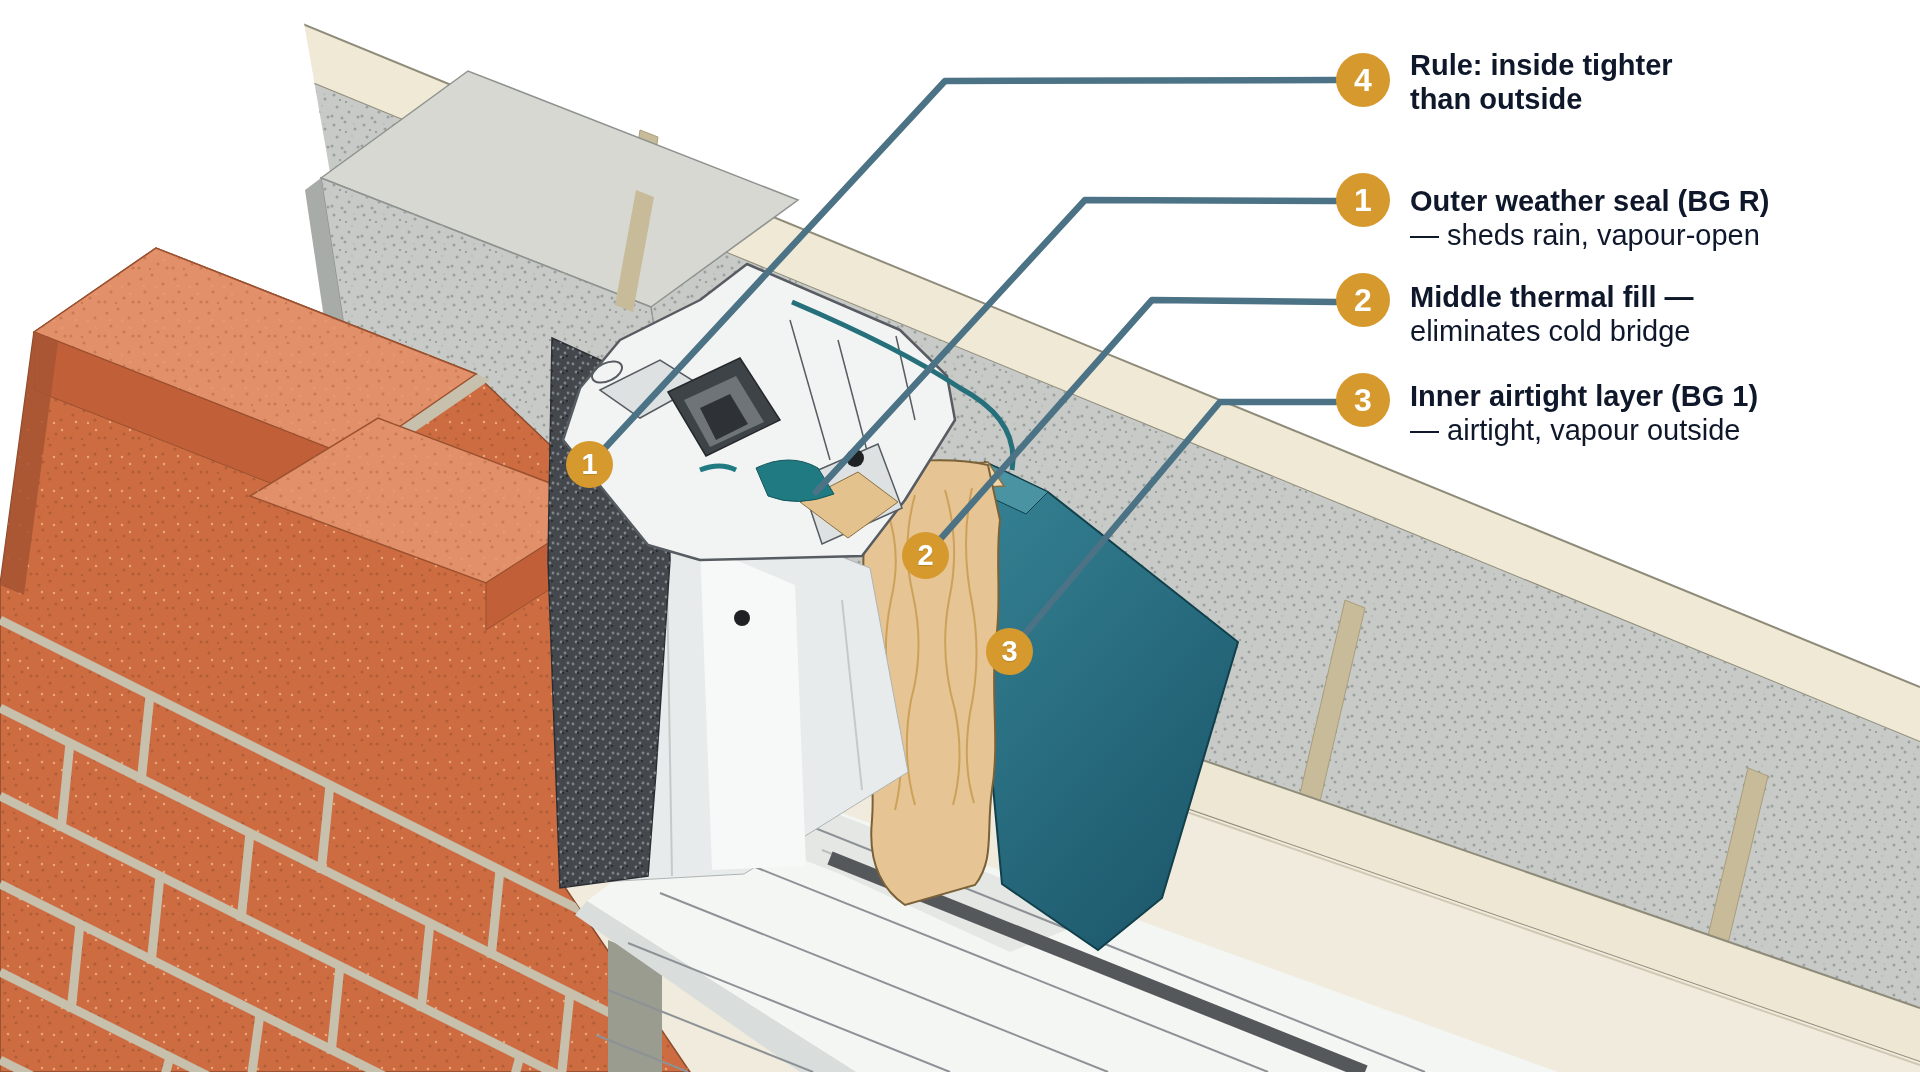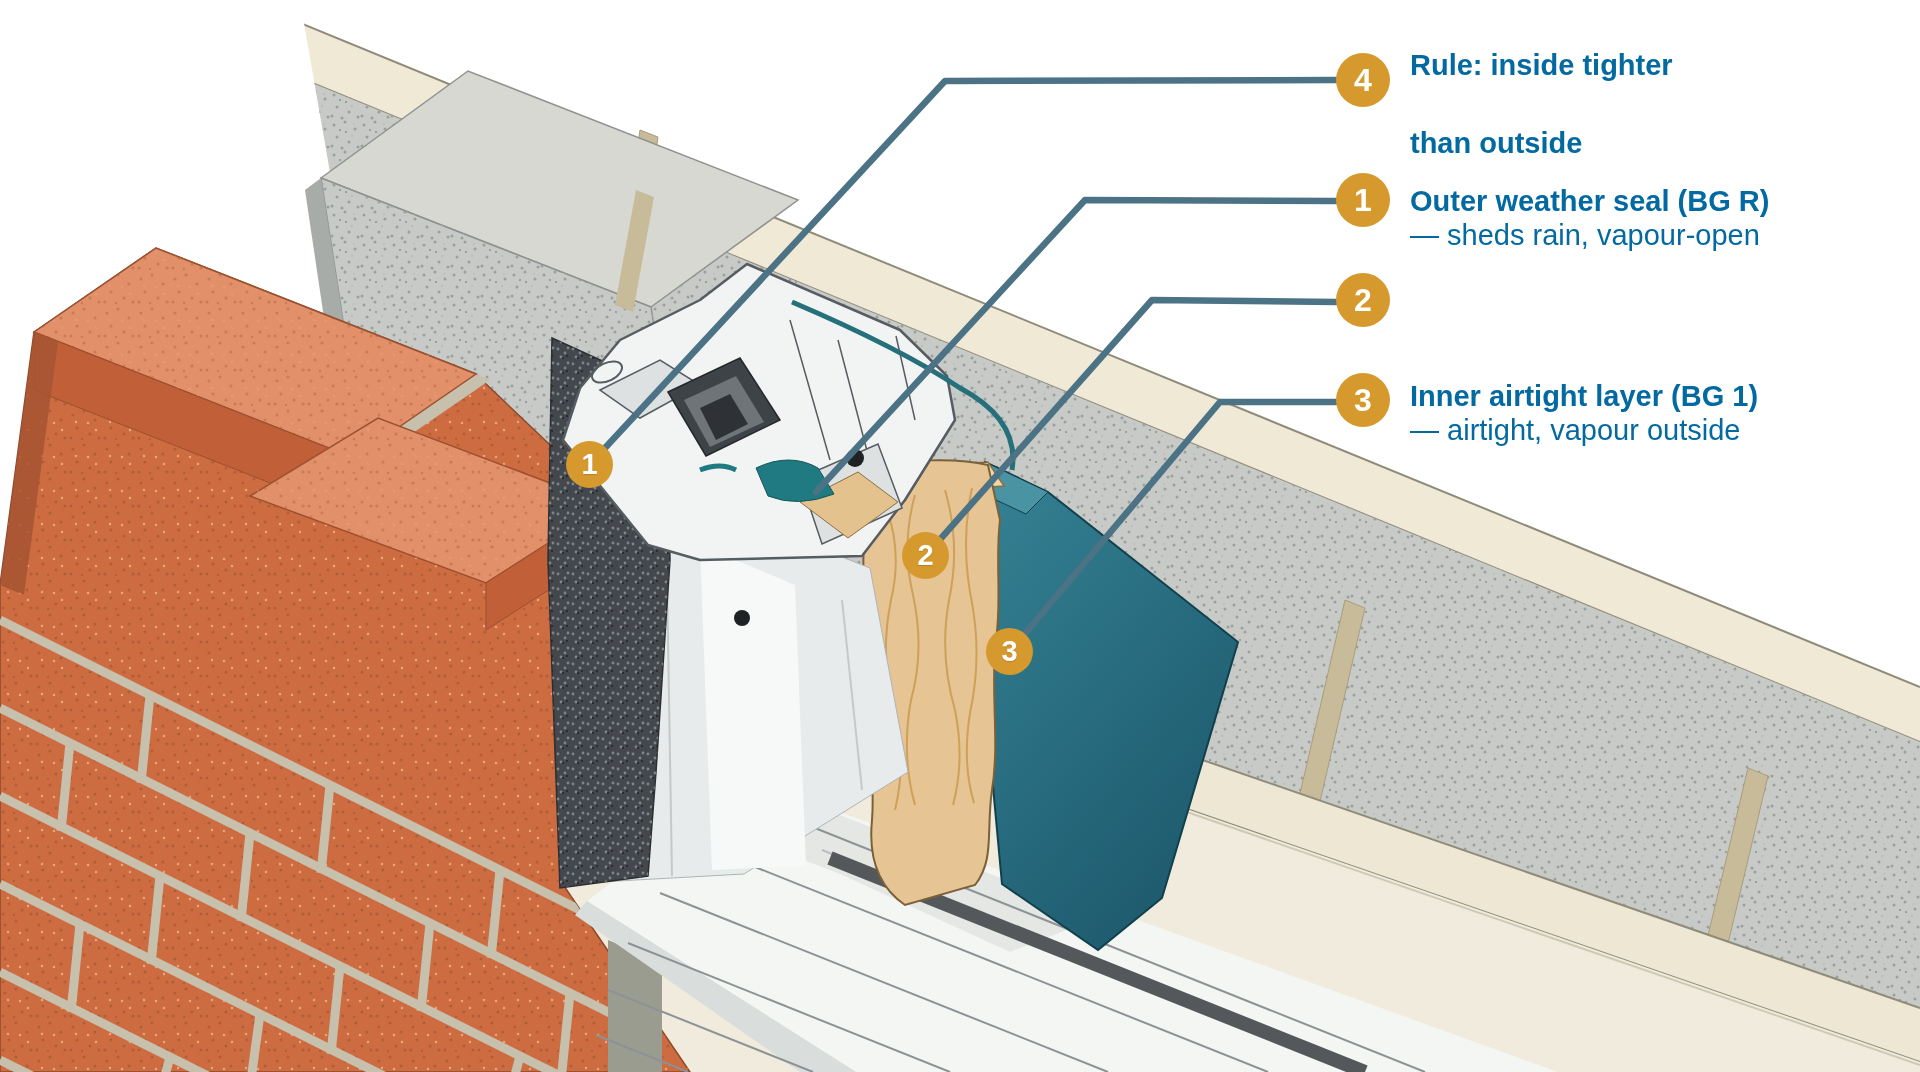--- a/index.html
+++ b/index.html
@@ -4,24 +4,24 @@
 <style>
   html,body{margin:0;padding:0;background:#fff;}
   .stage{position:relative;width:1920px;height:1072px;background:#ffffff;overflow:hidden;
          font-family:"Liberation Sans",sans-serif;}
   .stage svg{position:absolute;left:0;top:0;}
   .badge{position:absolute;width:47px;height:47px;border-radius:50%;background:#D5992D;
          color:#fff;font-weight:700;font-size:29px;display:flex;align-items:center;justify-content:center;
          text-shadow:0 1px 1px rgba(0,0,0,.15);}
   .legend-badge{position:absolute;width:54px;height:54px;border-radius:50%;background:#D5992D;
          color:#fff;font-weight:700;font-size:32px;display:flex;align-items:center;justify-content:center;}
-  .legend-row{position:absolute;left:1410px;width:470px;color:#0369a1;font-size:29px;line-height:34px;}
+  .legend-row{position:absolute;left:1410px;width:470px;color:#0f172a;font-size:29px;line-height:34px;}
   .legend-row .t1{font-weight:700;display:block;}
   .legend-row .t2{font-weight:400;display:block;}
-  .legend-row .t2.bold{font-weight:700;margin-top:44px;}
+  .legend-row .t2.bold{font-weight:700;}
 </style>
 </head>
 <body>
 
 <div class="stage">
 
 <svg width="1920" height="1072" viewBox="0 0 1920 1072">
   <defs>
     <pattern id="patBlock" width="30" height="30" patternUnits="userSpaceOnUse">
       <circle cx="4" cy="5" r="1.5" fill="#9AA09D"></circle>
@@ -227,20 +227,24 @@
   <span class="t2 bold">than outside</span>
 </div>
 
 <div class="legend-badge" style="left:1336px;top:173px;">1</div>
 <div class="legend-row" style="top:184px;">
   <span class="t1">Outer weather seal (BG R)</span>
   <span class="t2">— sheds rain, vapour-open</span>
 </div>
 
 <div class="legend-badge" style="left:1336px;top:273px;">2</div>
+<div class="legend-row" style="top:280px;">
+  <span class="t1">Middle thermal fill —</span>
+  <span class="t2">eliminates cold bridge</span>
+</div>
 
 <div class="legend-badge" style="left:1336px;top:373px;">3</div>
 <div class="legend-row" style="top:379px;">
   <span class="t1">Inner airtight layer (BG 1)</span>
   <span class="t2">— airtight, vapour outside</span>
 </div>
 
 </div>
 
 </body></html>

